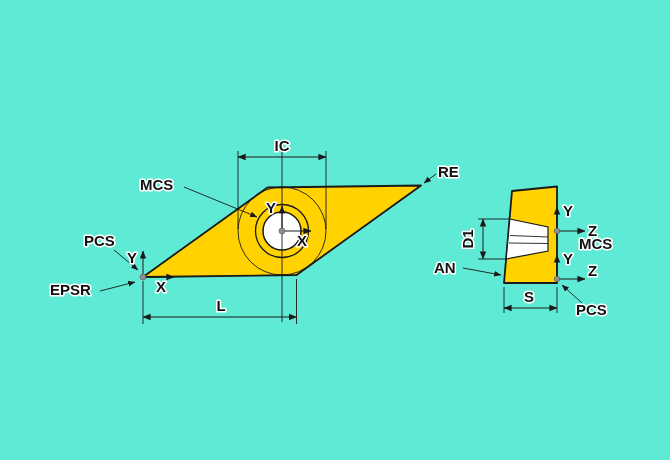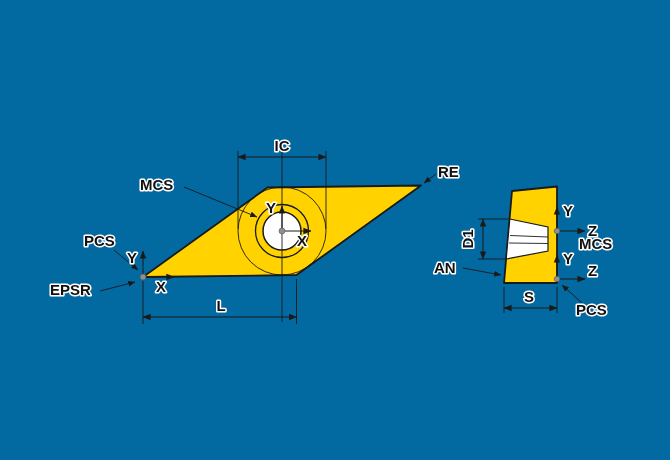--- a/index.html
+++ b/index.html
@@ -1,16 +1,16 @@
 <!DOCTYPE html>
 <html><head>
 <meta charset="utf-8">
 <style>
   html,body{margin:0;padding:0;background:#ffffff;}
-  .stage{position:relative;width:670px;height:460px;background:#0369a1;overflow:hidden;}
+  .stage{position:relative;width:670px;height:460px;background:#5eead4;overflow:hidden;}
   svg{display:block;}
   .lbl{
     font-family:"Liberation Sans", sans-serif;
     font-weight:bold;
     font-size:15px;
     fill:#111111;
     paint-order:stroke;
     stroke:#ffffff;
     stroke-width:3px;
     stroke-linejoin:round;

